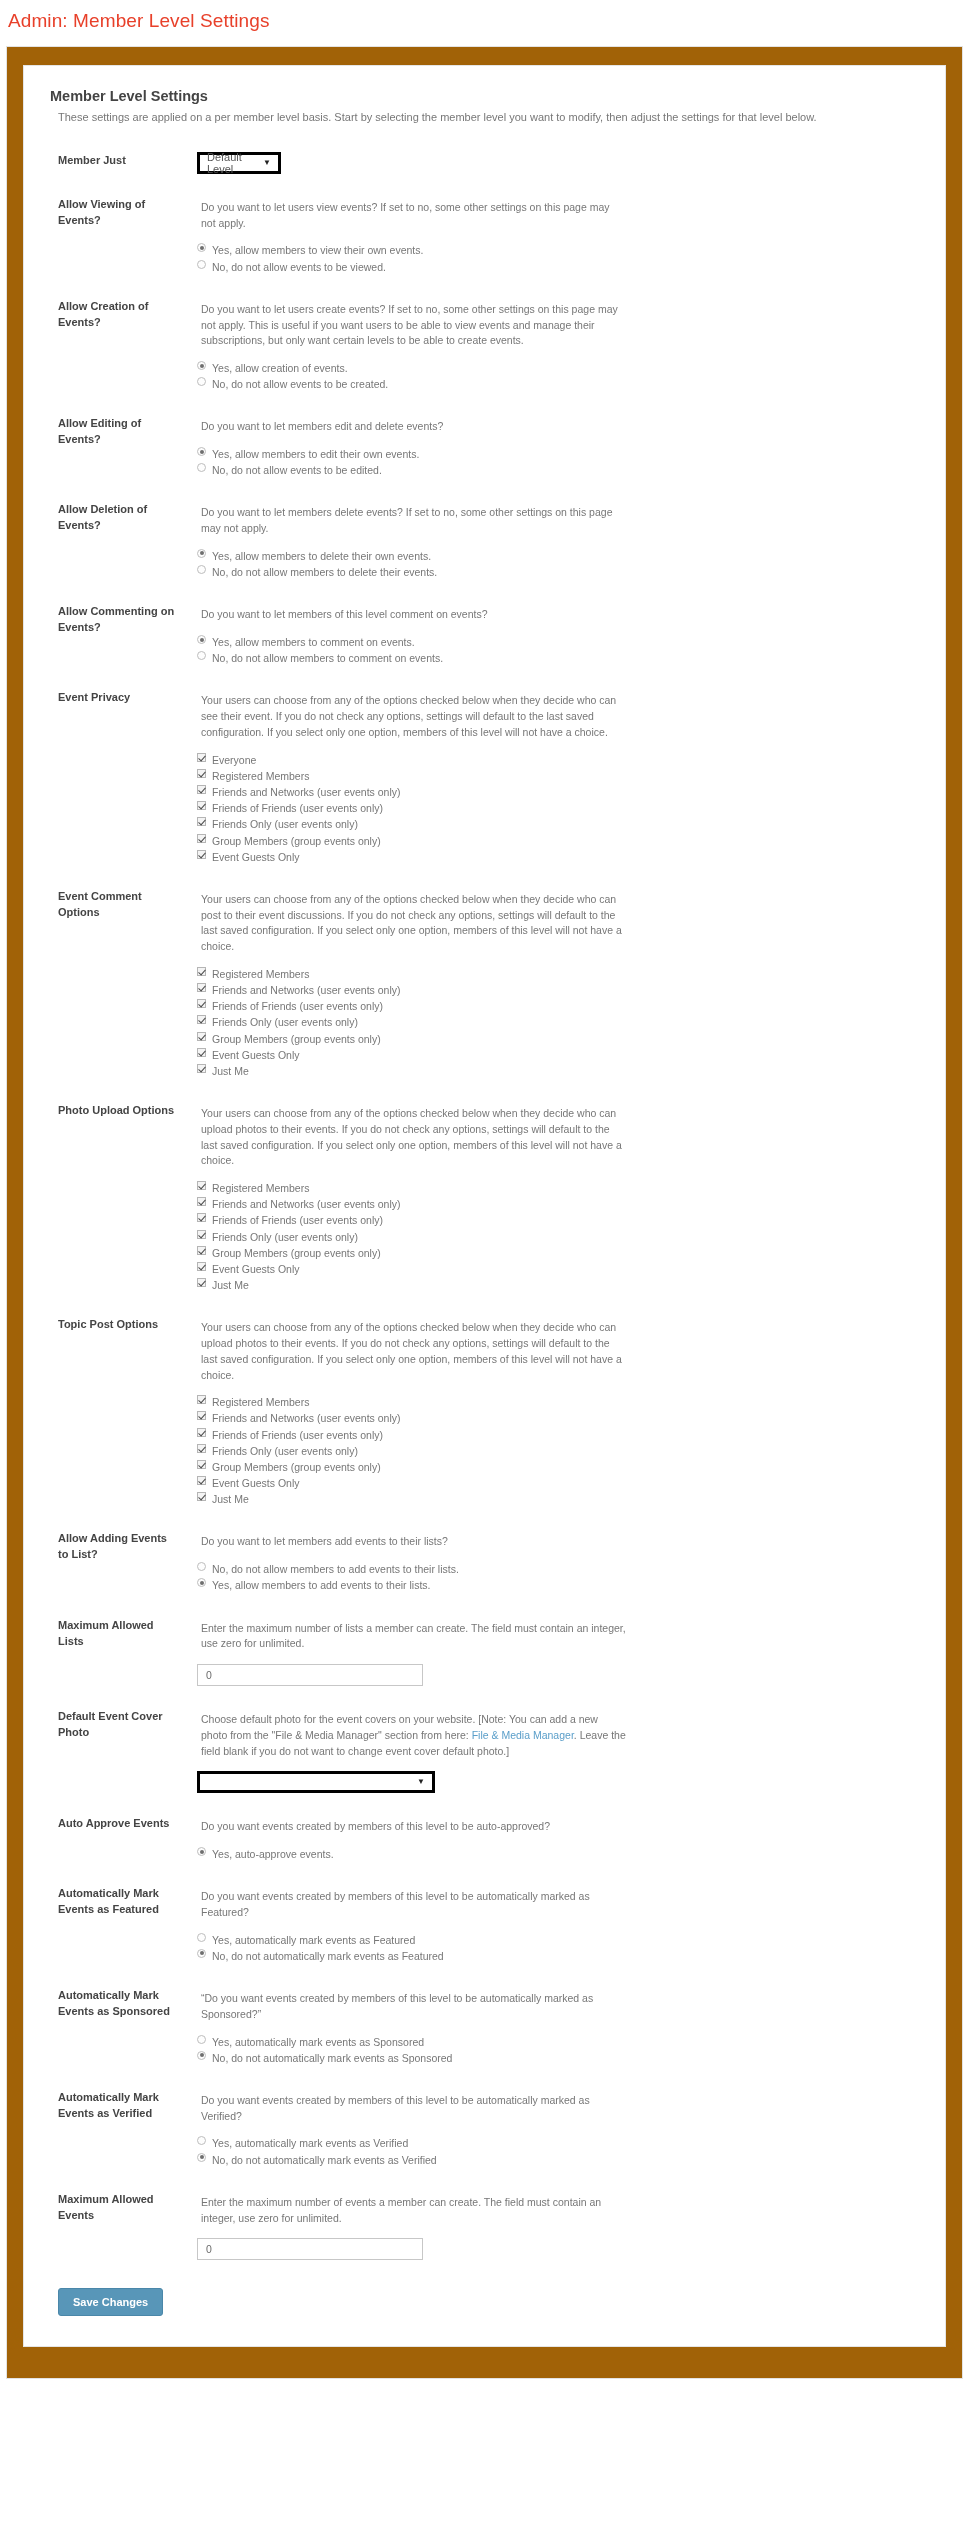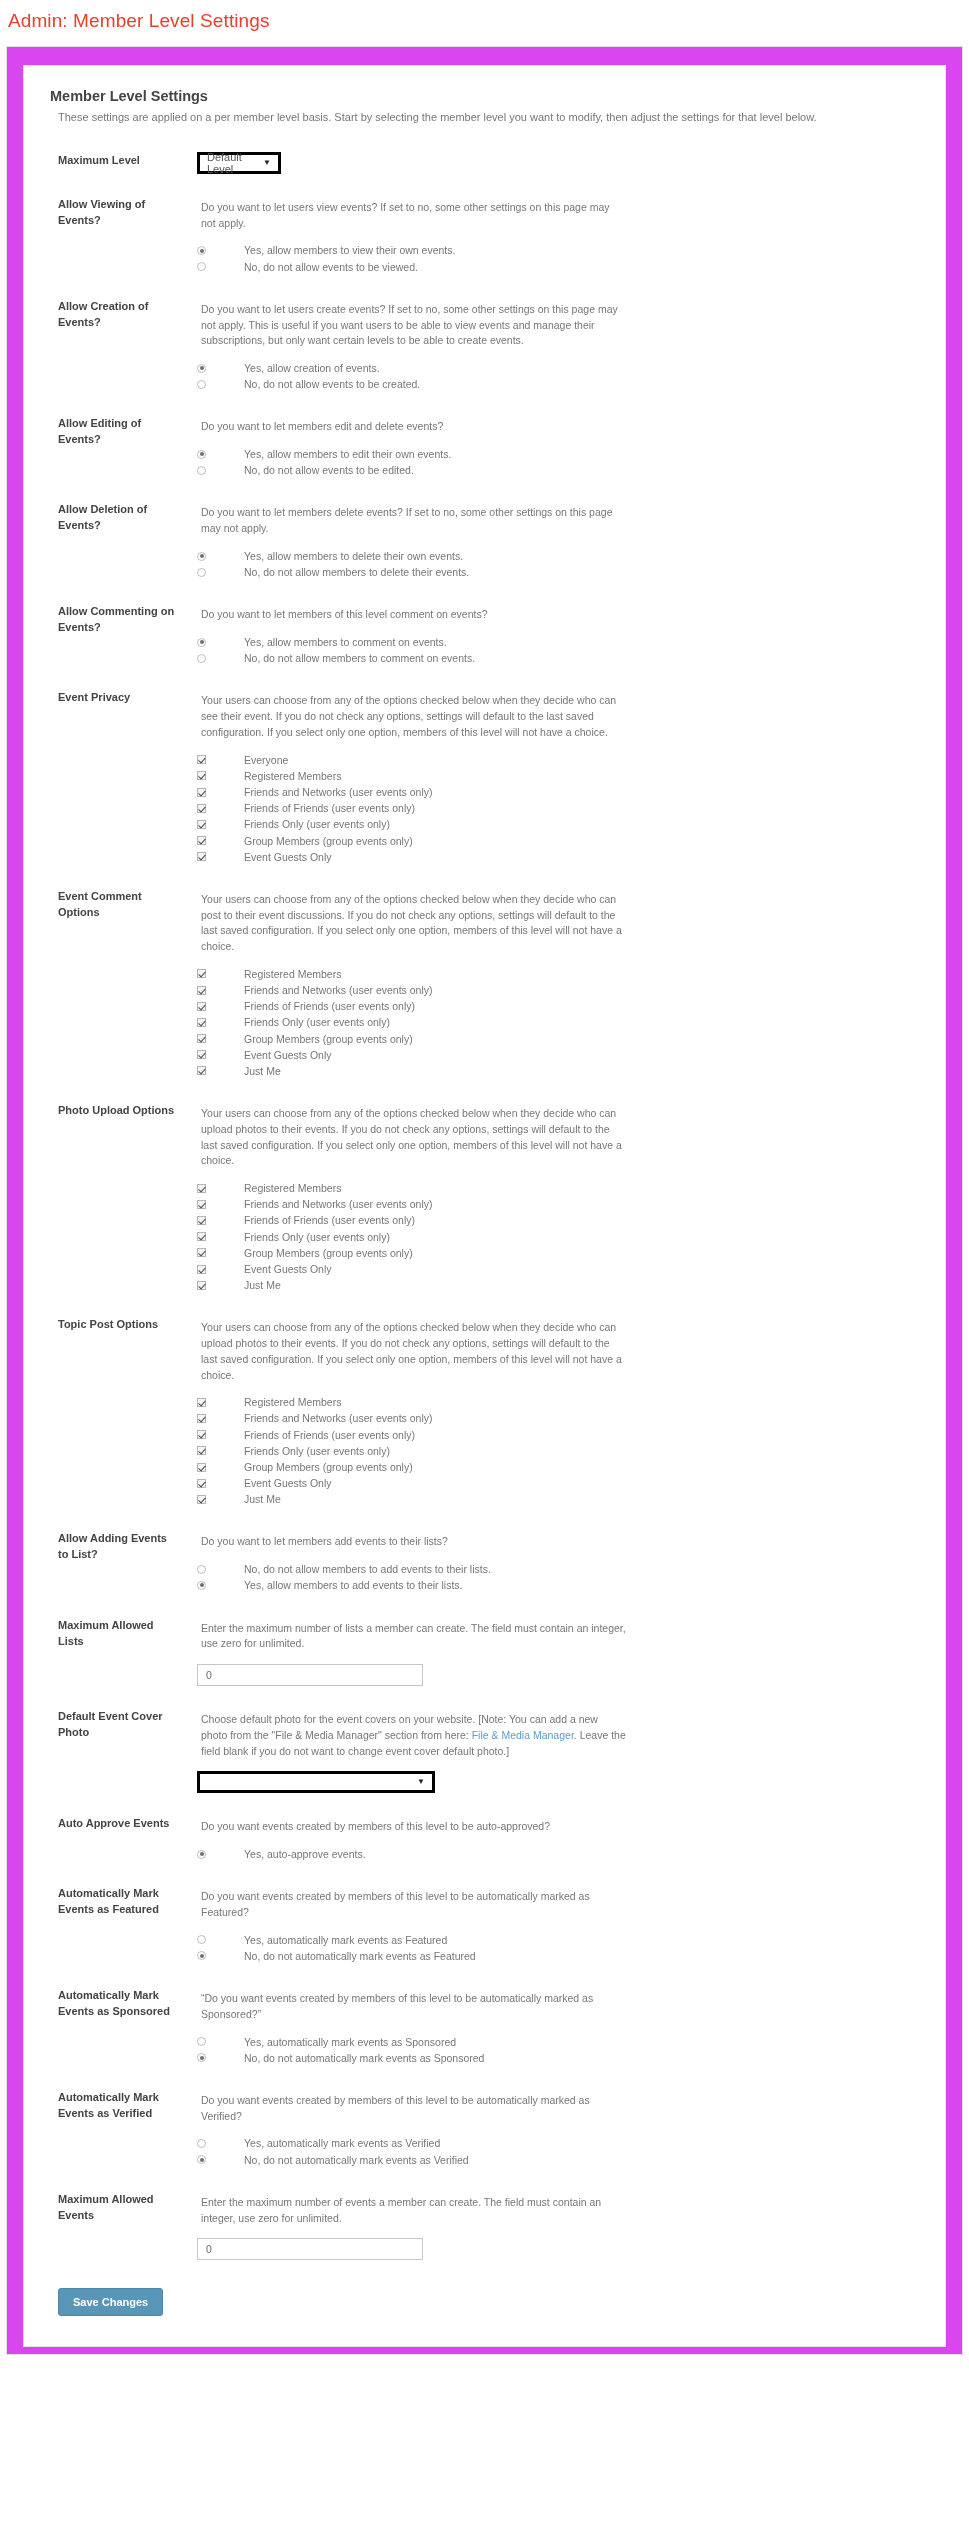--- a/index.html
+++ b/index.html
@@ -21,22 +21,22 @@
   .page-title {
     color: #e8402a;
     font-size: 19px;
     font-weight: normal;
     padding: 10px 0 0 8px;
     margin: 0 0 14px 0;
     letter-spacing: 0.1px;
   }
   .outer-shell {
     border: 1px solid #e3e3e3;
-    background: #d946ef;
-    padding: 18px 16px 7px 16px;
+    background: #a16207;
+    padding: 18px 16px 31px 16px;
     margin: 0 6px;
     box-sizing: border-box;
   }
   .panel {
     background: #ffffff;
     border: 1px solid #e5e5e5;
     padding: 22px 26px 30px 26px;
     box-sizing: border-box;
   }
   h2.section-title {
@@ -83,24 +83,22 @@
     color: #5a9ec9;
     text-decoration: none;
   }
   .opt-list {
     margin: 12px 0 0 0;
     padding: 0;
     list-style: none;
   }
   .opt-row {
     display: flex;
-    align-items: center;
     margin-bottom: 2px;
     line-height: 1.35;
-    gap: 32px;
   }
   .opt-label {
     font-size: 10.5px;
     color: #777777;
     margin-left: 6px;
   }
   .radio {
     width: 9px;
     height: 9px;
     border-radius: 50%;
@@ -201,21 +199,21 @@
 
   <h1 class="page-title">Admin: Member Level Settings</h1>
 
   <div class="outer-shell">
     <div class="panel">
 
       <h2 class="section-title">Member Level Settings</h2>
       <p class="section-sub">These settings are applied on a per member level basis. Start by selecting the member level you want to modify, then adjust the settings for that level below.</p>
 
       <div class="field-row">
-        <div class="field-label">Maximum Level</div>
+        <div class="field-label">Member Just</div>
         <div class="field-body">
           <div class="select-box">
             <span>Default Level</span>
             <span class="select-caret">▼</span>
           </div>
         </div>
       </div>
 
       <div id="sections-container">
           <div class="field-row">

